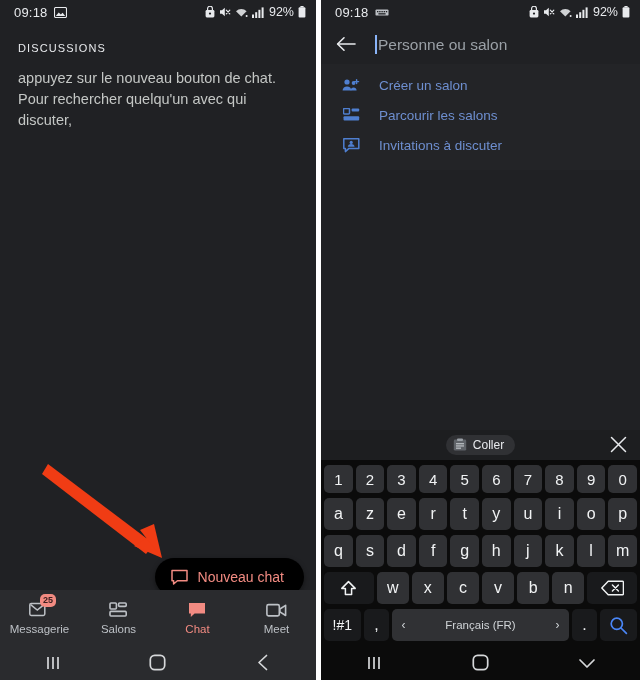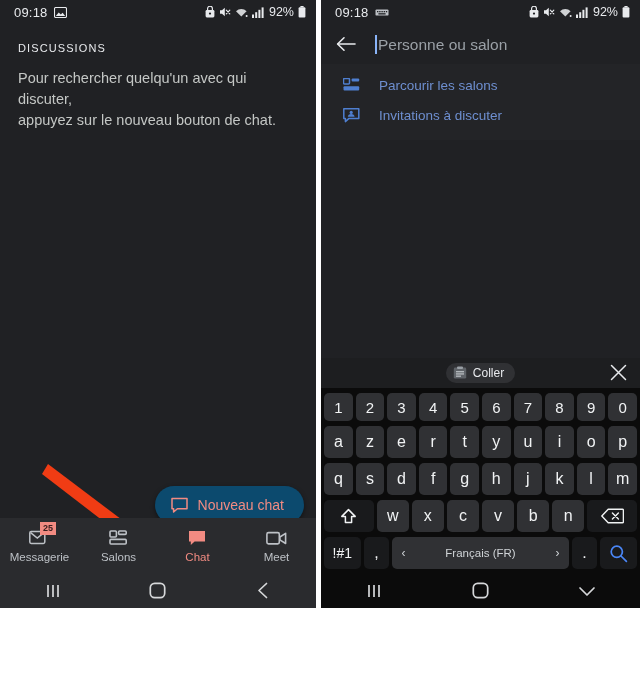--- a/index.html
+++ b/index.html
@@ -5,21 +5,21 @@
   * { box-sizing: border-box; margin: 0; padding: 0; }
   html, body {
     width: 640px; height: 680px;
     background: #ffffff;
     font-family: "Liberation Sans", sans-serif;
     overflow: hidden;
   }
   .stage { position: relative; width: 640px; height: 680px; display: flex; background:#ffffff; }
 
   
-  .panel { position: relative; width: 316px; height: 608px; background: #202124; overflow: hidden; }
+  .panel { position: relative; width: 316px; height: 680px; background: #202124; overflow: hidden; }
   .panel.right { width: 319px; margin-left: 5px; background:#202124; }
 
   
   .statusbar {
     height: 24px; display: flex; align-items: center;
     padding: 0 10px 0 14px; color: #e8eaed; font-size: 12.5px;
   }
   .statusbar .clock { font-size: 13px; letter-spacing: .2px; }
   .statusbar .sb-left-icon { margin-left: 6px; display:flex; align-items:center; }
   .statusbar .spacer { flex: 1; }
@@ -37,38 +37,38 @@
     padding: 14px 26px 0 18px;
   }
 
   
   .arrow-svg { position: absolute; left: 42px; top: 458px; pointer-events: none; }
 
   
   .fab {
     position: absolute; right: 12px; bottom: 84px;
     height: 38px; display: flex; align-items: center; gap: 10px;
-    background: #0c4a6e; border-radius: 20px; padding: 0 20px 0 16px;
+    background: #000000; border-radius: 20px; padding: 0 20px 0 16px;
     box-shadow: 0 2px 5px rgba(0,0,0,.45);
   }
   .fab-label { color: #f28b82; font-size: 14px; }
 
   
   .bottomnav {
     position: absolute; left: 0; right: 0; bottom: 35px; height: 55px;
     background: #2a2b2e; display: flex; align-items: center;
   }
   .navitem { flex: 1; display: flex; flex-direction: column; align-items: center; gap: 3px; position: relative; }
   .navitem .nav-ico { position: relative; height: 19px; display:flex; align-items:center; }
   .navitem .nav-label { font-size: 11.5px; color: #bdc1c6; }
   .navitem.active .nav-label { color: #f28b82; }
   .badge {
     position: absolute; left: 11px; top: -7px;
     background: #f28b82; color: #3c2020; font-size: 9px; font-weight: bold;
-    border-radius: 0; min-width: 16px; height: 13px; line-height: 13px;
+    border-radius: 5px; min-width: 16px; height: 13px; line-height: 13px;
     text-align: center; padding: 0 3px;
   }
 
   
   .sysnav {
     position: absolute; left: 0; right: 0; bottom: 0; height: 35px;
     background: #2a2b2e; display: flex; align-items: center; justify-content: space-around;
     color: #d6d8da;
   }
   .panel.right .sysnav { background: #0b0b0b; }
@@ -169,22 +169,22 @@
           <svg width="8" height="12" viewBox="0 0 8 12">
               <rect x="2.4" y="0" width="3.2" height="1.3" fill="#e8eaed"></rect>
               <rect x="0.6" y="1.3" width="6.8" height="10.2" rx="1" fill="#e8eaed"></rect>
             </svg>
         </span>
       </span>
     </div>
 
     <div class="section-label">DISCUSSIONS</div>
     <div class="empty-text">
+      <div>appuyez sur le nouveau bouton de chat.</div>
       <div>Pour rechercher quelqu'un avec qui discuter,</div>
-      <div>appuyez sur le nouveau bouton de chat.</div>
     </div>
 
     <svg class="arrow-svg" width="140" height="110" viewBox="0 0 140 110">
       <g fill="#f03c14">
         <path d="M6 6 L112 86 L104 96 L0 16 Z"></path>
         <path d="M120 100 L92 88 L108 78 Z"></path>
         <path d="M120 100 L98 72 L112 66 Z"></path>
       </g>
     </svg>
 
@@ -323,20 +323,32 @@
             <path d="M8 1.8 L1.6 8 L8 14.2" fill="none" stroke="#e8eaed" stroke-width="1.6" stroke-linecap="round" stroke-linejoin="round"></path>
           </svg>
       </span>
       <span class="search-wrap">
         <span class="caret"></span>
         <span class="search-ph">Personne ou salon</span>
       </span>
     </div>
 
     <div class="menu-block">
+      <div class="menu-item">
+        <span class="mi-ico">
+          <svg width="18" height="14" viewBox="0 0 18 14">
+              <circle cx="5" cy="4" r="2.6" fill="#4f7fd0"></circle>
+              <path d="M0.6 12.6 c0-2.7 2-4.2 4.4-4.2 s4.4 1.5 4.4 4.2 Z" fill="#4f7fd0"></path>
+              <circle cx="11.6" cy="5" r="1.9" fill="#4f7fd0"></circle>
+              <path d="M8.6 12.6 c0-2 1.4-3.1 3-3.1 s3 1.1 3 3.1 Z" fill="#4f7fd0"></path>
+              <path d="M14.6 1.6 V5.6 M12.6 3.6 H16.6" stroke="#4f7fd0" stroke-width="1.4" stroke-linecap="round"></path>
+            </svg>
+        </span>
+        <span class="mi-label">Créer un salon</span>
+      </div>
       <div class="menu-item">
         <span class="mi-ico">
           <svg width="17" height="14" viewBox="0 0 17 14">
               <rect x="0.5" y="0.5" width="6" height="5.4" rx="1" fill="none" stroke="#4f7fd0" stroke-width="1.5"></rect>
               <rect x="8.6" y="0.5" width="7.6" height="3" rx="1" fill="#4f7fd0"></rect>
               <rect x="0.5" y="8.2" width="15.7" height="4.2" rx="1" fill="#4f7fd0"></rect>
             </svg>
         </span>
         <span class="mi-label">Parcourir les salons</span>
       </div>

